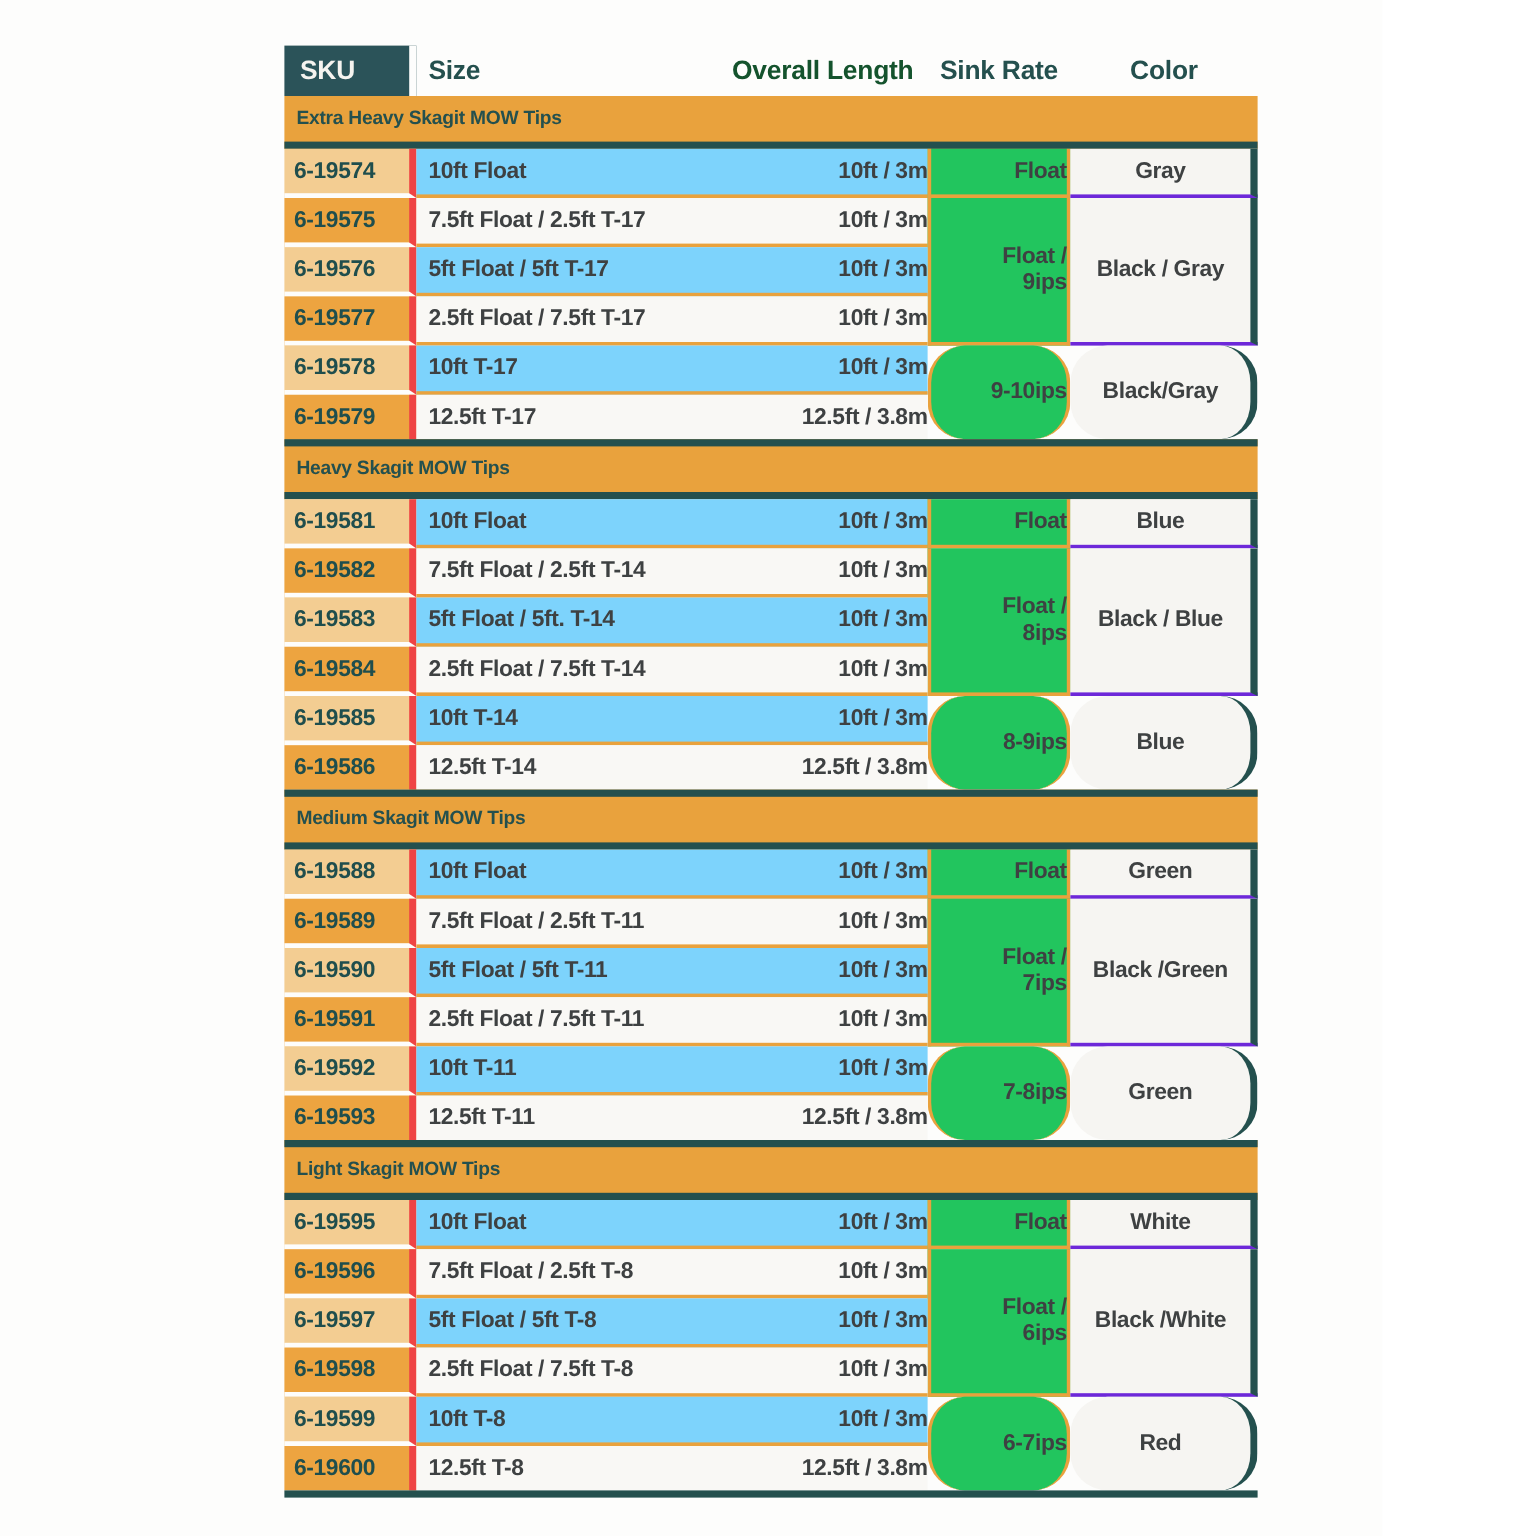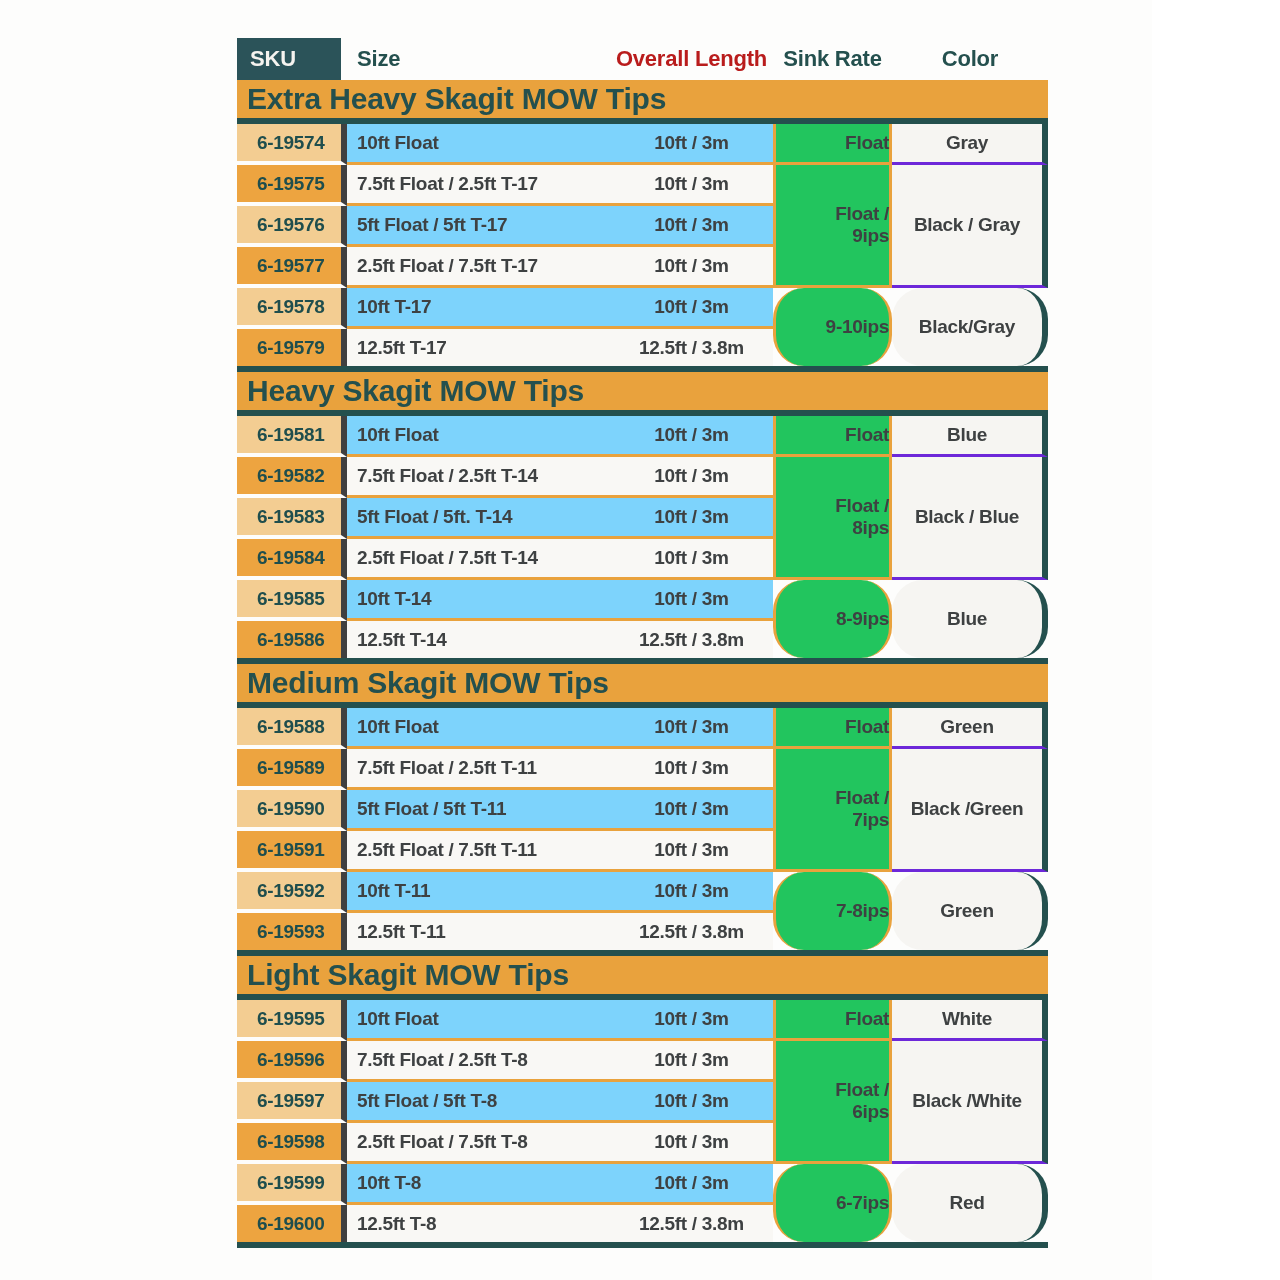--- a/index.html
+++ b/index.html
@@ -19,46 +19,46 @@
   th, td { padding:0; font-weight:700; }
 
   
   tr.header-row th { height:42px; vertical-align:middle; font-size:22px; letter-spacing:-0.2px; }
   th.sku-h {
     background:#2b5359; color:#f5f3ef;
     text-align:left; padding-left:13px;
     border-right:6px solid #fdfdfc;
   }
   th.size-h { color:#24504e; text-align:left; padding-left:10px; }
-  th.len-h  { color:#b91c1c; text-align:center; }
+  th.len-h  { color:#14532d; text-align:left; }
   th.sink-h { color:#24504e; text-align:center; }
   th.color-h{ color:#24504e; text-align:center; }
 
   
   tr.band td {
     background:#e9a23d; color:#24504e;
-    height:38px; font-size:30px; letter-spacing:-0.2px;
+    height:38px; font-size:16px; letter-spacing:-0.2px;
     text-align:left; padding-left:10px;
     border-bottom:6px solid #24504e;
   }
   tr.band.mid td { border-top:6px solid #24504e; }
 
   
   tr.r td { height:37px; font-size:19px; letter-spacing:-0.3px; vertical-align:middle; }
   td.sku {
     color:#1f4e4d; font-size:20px;
-    text-align:left; padding-left:20px;
-    border-right:6px solid #404040;
+    text-align:left; padding-left:8px;
+    border-right:6px solid #ef4444;
     border-bottom:4px solid #fdfdfc;
     margin-left:16px;
   }
   tr.row-a td.sku { background:#f3cd92; }
   tr.row-b td.sku { background:#eda440; }
   td.size { color:#3e4142; text-align:left; padding-left:10px; border-bottom:3px solid #e9a23d; }
-  td.len  { color:#3e4142; text-align:center; border-bottom:3px solid #e9a23d; }
+  td.len  { color:#3e4142; text-align:right; border-bottom:3px solid #e9a23d; }
   tr.row-a td.size, tr.row-a td.len { background:#7dd3fc; }
   tr.row-b td.size, tr.row-b td.len { background:#f9f8f5; }
   td.sink {
     background:#22c55e; color:#3e4142; text-align:right;
     border-left:3px solid #e9a23d; border-right:3px solid #e9a23d;
     border-bottom:3px solid #e9a23d;
     white-space:pre-line; line-height:1.15;
   }
   td.color {
     background:#f6f5f2; color:#3e4142; text-align:center;

